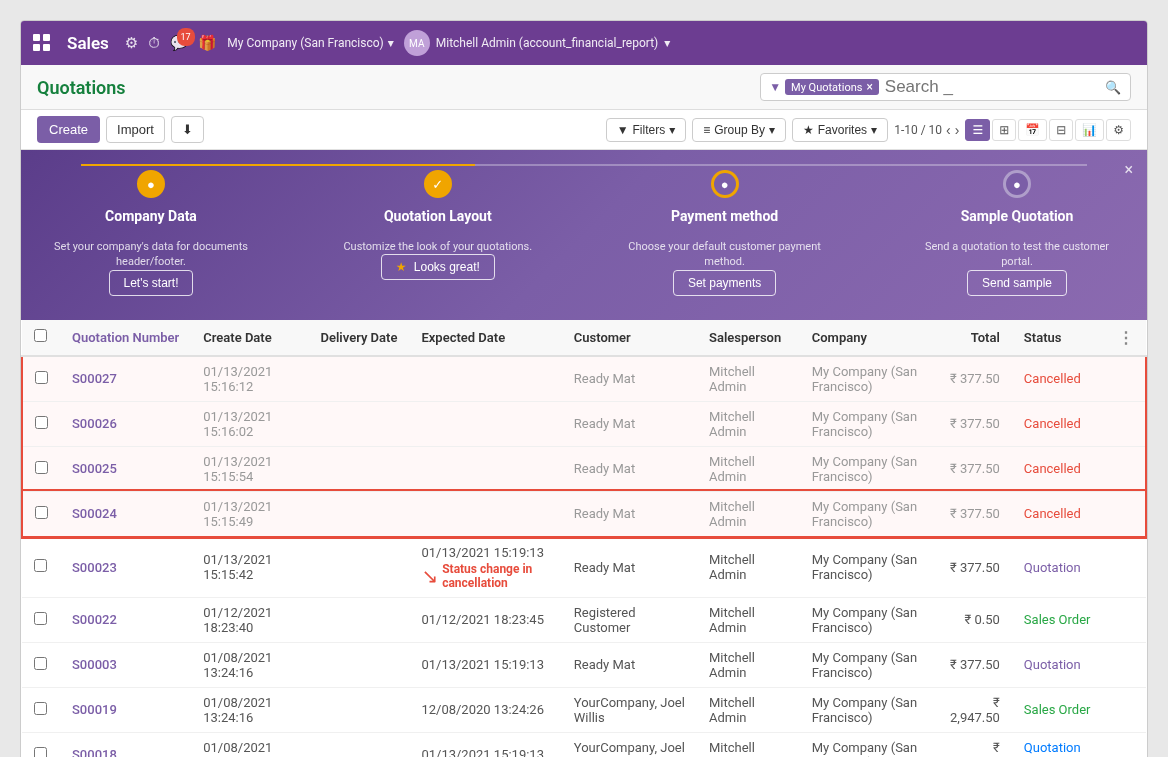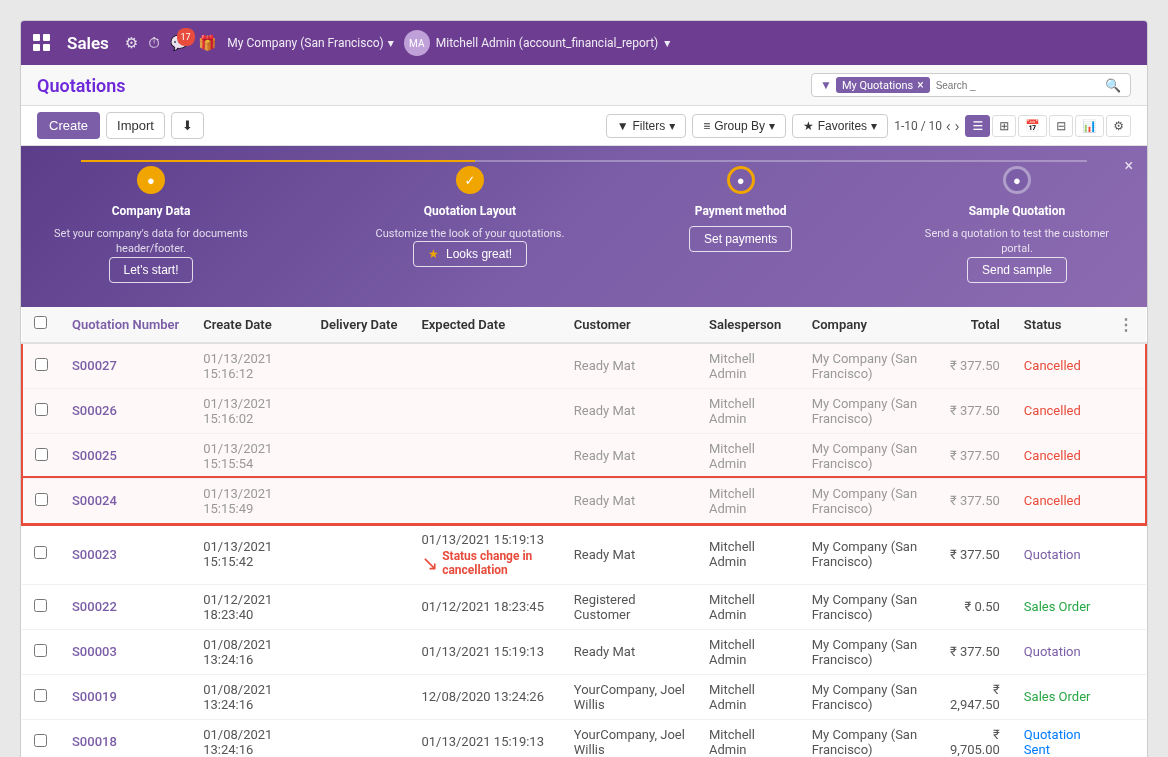--- a/index.html
+++ b/index.html
@@ -17,28 +17,28 @@
     .nav-icon-btn { cursor: pointer; font-size: 15px; color: rgba(255,255,255,0.85); }
     .chat-badge { position: relative; }
     .badge-num { position: absolute; top: -6px; right: -6px; background: #e74c3c; color: #fff; border-radius: 8px; font-size: 9px; padding: 4px 4px; }
     .nav-company { color: rgba(255,255,255,0.9); font-size: 12px; display: flex; align-items: center; gap: 4px; cursor: pointer; }
     .nav-user { color: rgba(255,255,255,0.9); font-size: 12px; display: flex; align-items: center; gap: 6px; cursor: pointer; }
     .user-avatar { width: 26px; height: 26px; border-radius: 50%; background: #c0a0d8; display: flex; align-items: center; justify-content: center; font-size: 10px; color: #fff; }
 
     
     .toolbar { background: #f8f8f8; border-bottom: 1px solid #ddd; padding: 8px 16px; display: flex; align-items: center; justify-content: space-between; }
     .toolbar-left { display: flex; align-items: center; gap: 8px; }
-    .page-title { font-size: 18px; font-weight: 600; color: #6d28d9; }
+    .page-title { font-size: 18px; font-weight: 600; color: #15803d; }
     .toolbar-right { display: flex; align-items: center; gap: 6px; }
 
     
     .search-bar { display: flex; align-items: center; border: 1px solid #ccc; border-radius: 4px; background: #fff; padding: 3px 8px; min-width: 320px; }
     .search-filter-tag { background: #7b5ea7; color: #fff; border-radius: 3px; padding: 1px 6px; font-size: 11px; display: flex; align-items: center; gap: 4px; }
     .search-filter-tag .close { cursor: pointer; font-size: 12px; }
-    .search-input { border: none; outline: none; font-size: 10px; color: #0369a1; flex: 1; min-width: 80px; margin-left: 6px; }
+    .search-input { border: none; outline: none; font-size: 17px; color: #0369a1; flex: 1; min-width: 80px; margin-left: 6px; }
     .search-icon-btn { color: #666; cursor: pointer; }
 
     
     .action-bar { padding: 6px 16px; display: flex; align-items: center; justify-content: space-between; border-bottom: 1px solid #e0e0e0; background: #fff; }
     .action-bar-left { display: flex; gap: 6px; }
     .btn-primary { background: #7b5ea7; color: #fff; border: none; border-radius: 4px; padding: 5px 12px; cursor: pointer; font-size: 13px; }
     .btn-secondary { background: #fff; color: #333; border: 1px solid #ccc; border-radius: 4px; padding: 5px 10px; cursor: pointer; font-size: 13px; display: flex; align-items: center; gap: 4px; }
     .action-bar-right { display: flex; align-items: center; gap: 6px; }
     .filter-btn { background: #fff; color: #333; border: 1px solid #ccc; border-radius: 4px; padding: 4px 10px; cursor: pointer; font-size: 12px; display: flex; align-items: center; gap: 4px; }
     .pagination { display: flex; align-items: center; gap: 4px; font-size: 12px; color: #555; }
@@ -51,21 +51,21 @@
     .banner { background: linear-gradient(135deg, #5b3d8a 0%, #7b5ea7 50%, #8b6ab0 100%); padding: 20px 30px 24px; color: #fff; position: relative; }
     .banner-close { position: absolute; top: 10px; right: 14px; cursor: pointer; font-size: 16px; color: rgba(255,255,255,0.8); }
     .banner-steps { display: flex; align-items: flex-start; justify-content: space-between; position: relative; }
     .banner-line { position: absolute; top: 14px; left: 60px; right: 60px; height: 2px; background: rgba(255,255,255,0.3); z-index: 0; }
     .banner-line-progress { position: absolute; top: 14px; left: 60px; width: 35%; height: 2px; background: #f0a500; z-index: 1; }
     .banner-step { display: flex; flex-direction: column; align-items: center; z-index: 2; max-width: 200px; text-align: center; }
     .step-circle { width: 28px; height: 28px; border-radius: 50%; display: flex; align-items: center; justify-content: center; font-size: 13px; border: 3px solid rgba(255,255,255,0.5); background: #5b3d8a; margin-bottom: 10px; }
     .step-circle.done { background: #f0a500; border-color: #f0a500; color: #fff; }
     .step-circle.active { background: #7b5ea7; border-color: #f0a500; }
     .step-circle.pending { background: #7b5ea7; border-color: rgba(255,255,255,0.4); }
-    .step-title { font-weight: 700; font-size: 12px; margin-bottom: 8px; }
+    .step-title { font-weight: 700; font-size: 14px; margin-bottom: 15px; }
     .step-desc { font-size: 11px; color: rgba(255,255,255,0.8); line-height: 1.4; }
     .step-action-btn { background: transparent; border: 1px solid rgba(255,255,255,0.8); color: #fff; border-radius: 4px; padding: 5px 14px; cursor: pointer; font-size: 12px; }
     .step-star { color: #f0a500; margin-right: 4px; }
 
     
     .table-container { overflow: auto; }
     table { width: 100%; border-collapse: collapse; font-size: 13px; }
     thead tr { background: #f8f8f8; border-bottom: 2px solid #e0e0e0; }
     thead th { padding: 8px 12px; text-align: left; color: #333; font-weight: 600; white-space: nowrap; cursor: pointer; user-select: none; }
     thead th.sorted { color: #7b5ea7; }
@@ -199,20 +199,21 @@
         <div class="step-title">Quotation Layout</div>
         <div class="step-desc">Customize the look of your quotations.</div>
         <button class="step-action-btn">
           <span class="step-star">★</span> Looks great!
         </button>
       </div>
 
       <div class="banner-step">
         <div class="step-circle active">●</div>
         <div class="step-title">Payment method</div>
+        <div class="step-desc">Choose your default customer payment method.</div>
         <button class="step-action-btn">Set payments</button>
       </div>
 
       <div class="banner-step">
         <div class="step-circle pending">●</div>
         <div class="step-title">Sample Quotation</div>
         <div class="step-desc">Send a quotation to test the customer portal.</div>
         <button class="step-action-btn">Send sample</button>
       </div>
 

